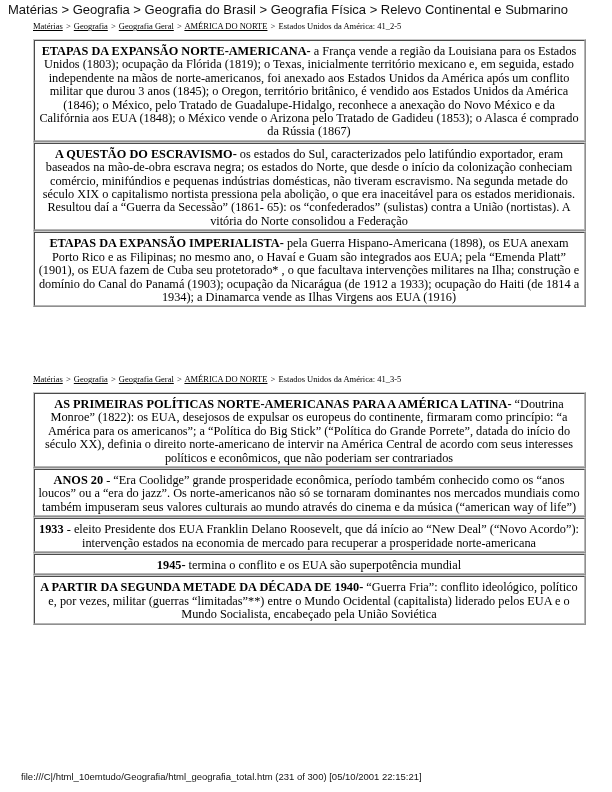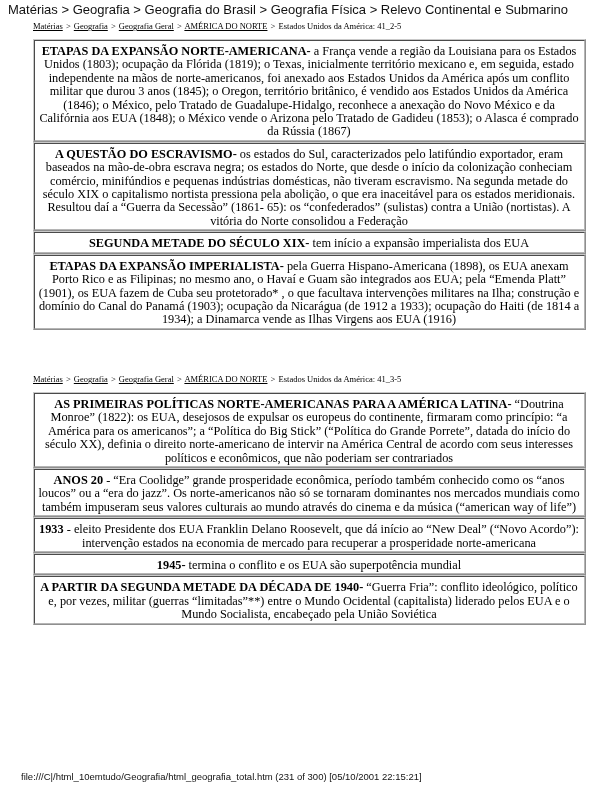--- a/index.html
+++ b/index.html
@@ -48,23 +48,20 @@
 <div class="section" id="section-1">
   <div class="crumbs"><a class="first">Matérias</a> <span class="sep">&gt;</span> <a>Geografia</a> <span class="sep">&gt;</span> <a>Geografia Geral</a> <span class="sep">&gt;</span> <a>AMÉRICA DO NORTE</a> <span class="sep">&gt;</span> <span>Estados Unidos da América: 41_2-5</span></div>
 
   <div class="item">
     <div class="cell"><b>ETAPAS DA EXPANSÃO NORTE-AMERICANA-</b><span> a França vende a região da Louisiana para os Estados Unidos (1803); ocupação da Flórida (1819); o Texas, inicialmente território mexicano e, em seguida, estado independente na mãos de norte-americanos, foi anexado aos Estados Unidos da América após um conflito militar que durou 3 anos (1845); o Oregon, território britânico, é vendido aos Estados Unidos da América (1846); o México, pelo Tratado de Guadalupe-Hidalgo, reconhece a anexação do Novo México e da Califórnia aos EUA (1848); o México vende o Arizona pelo Tratado de Gadideu (1853); o Alasca é comprado da Rússia (1867)</span></div>
   </div>
   <div class="item">
     <div class="cell"><b>A QUESTÃO DO ESCRAVISMO-</b><span> os estados do Sul, caracterizados pelo latifúndio exportador, eram baseados na mão-de-obra escrava negra; os estados do Norte, que desde o início da colonização conheciam comércio, minifúndios e pequenas indústrias domésticas, não tiveram escravismo.  Na segunda metade do século XIX o capitalismo nortista pressiona pela abolição, o que era inaceitável para os estados meridionais.  Resultou daí a “Guerra da Secessão” (1861- 65): os “confederados” (sulistas) contra a União (nortistas). A vitória do Norte consolidou a Federação</span></div>
   </div>
   <div class="item">
-    <div class="cell"><b>SEGUNDA METADE DO SÉCULO XIX-</b><span> tem início a expansão imperialista dos EUA</span></div>
-  </div>
-  <div class="item">
     <div class="cell"><b>ETAPAS DA EXPANSÃO IMPERIALISTA-</b><span> pela Guerra Hispano-Americana (1898), os EUA anexam Porto Rico e as Filipinas; no mesmo ano, o Havaí e Guam são integrados aos EUA; pela “Emenda Platt” (1901), os EUA fazem de Cuba seu protetorado* , o que facultava intervenções militares na Ilha; construção e domínio do Canal do Panamá (1903); ocupação da Nicarágua (de 1912 a 1933); ocupação do Haiti (de 1814 a 1934); a Dinamarca vende as Ilhas Virgens aos EUA (1916)</span></div>
   </div>
 </div>
 
 <div class="section" id="section-2">
   <div class="crumbs"><a class="first">Matérias</a> <span class="sep">&gt;</span> <a>Geografia</a> <span class="sep">&gt;</span> <a>Geografia Geral</a> <span class="sep">&gt;</span> <a>AMÉRICA DO NORTE</a> <span class="sep">&gt;</span> <span>Estados Unidos da América: 41_3-5</span></div>
 
   <div class="item">
     <div class="cell"><b>AS PRIMEIRAS POLÍTICAS NORTE-AMERICANAS PARA A  AMÉRICA LATINA-</b><span> “Doutrina Monroe” (1822): os EUA, desejosos de expulsar os europeus do continente, firmaram como princípio: “a América para os americanos”; a “Política do Big Stick” (“Política do Grande Porrete”,  datada do início do século XX), definia o direito norte-americano de intervir na América Central de acordo com seus interesses políticos e econômicos, que não poderiam ser contrariados</span></div>
   </div>

